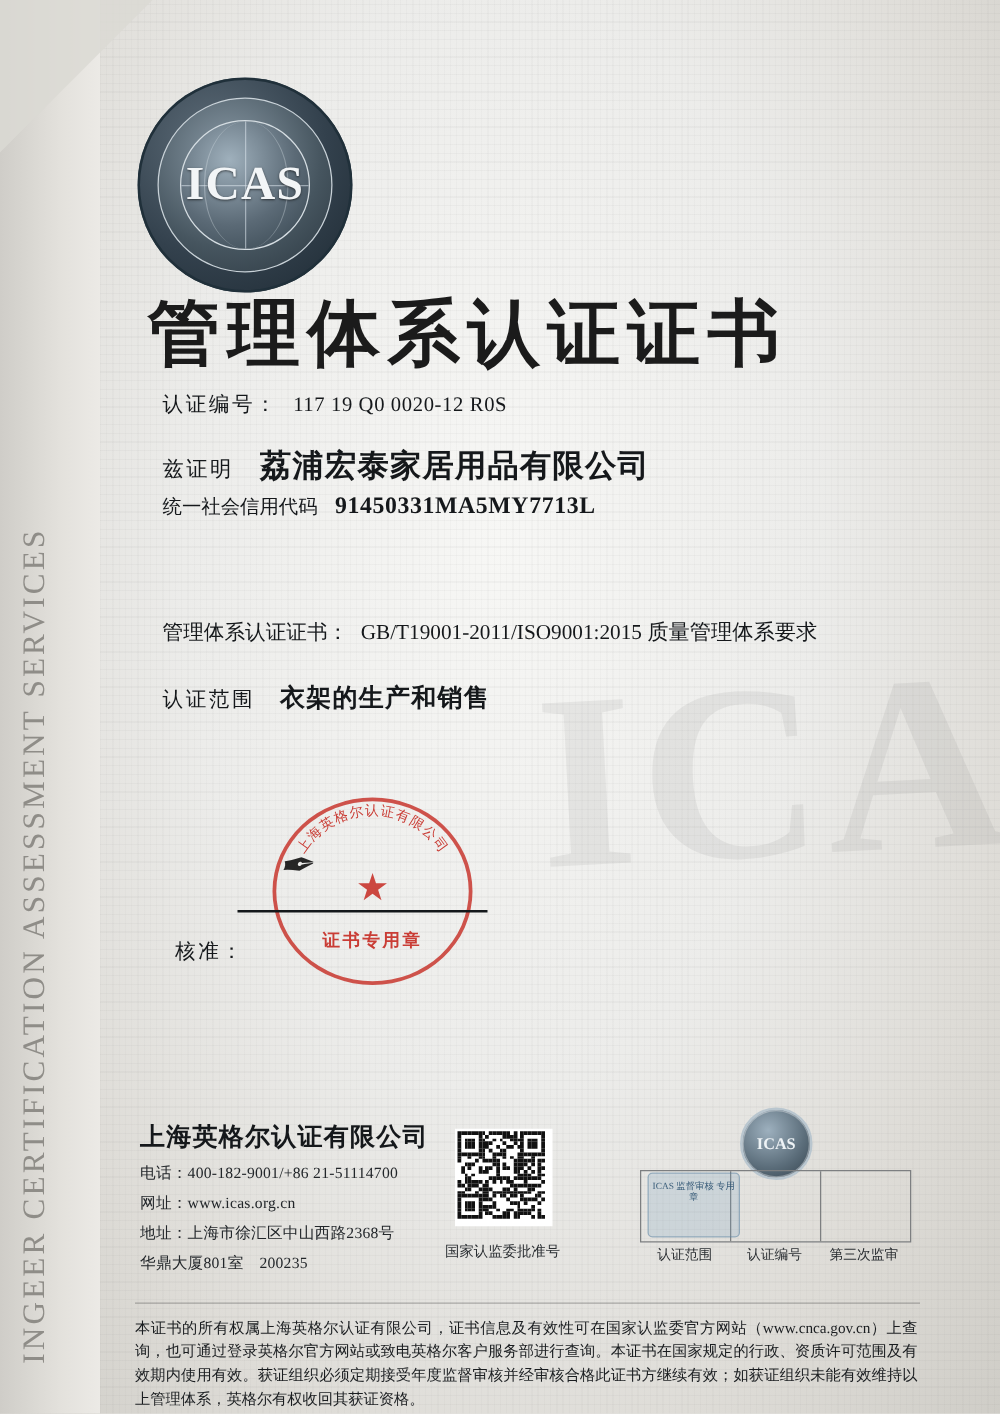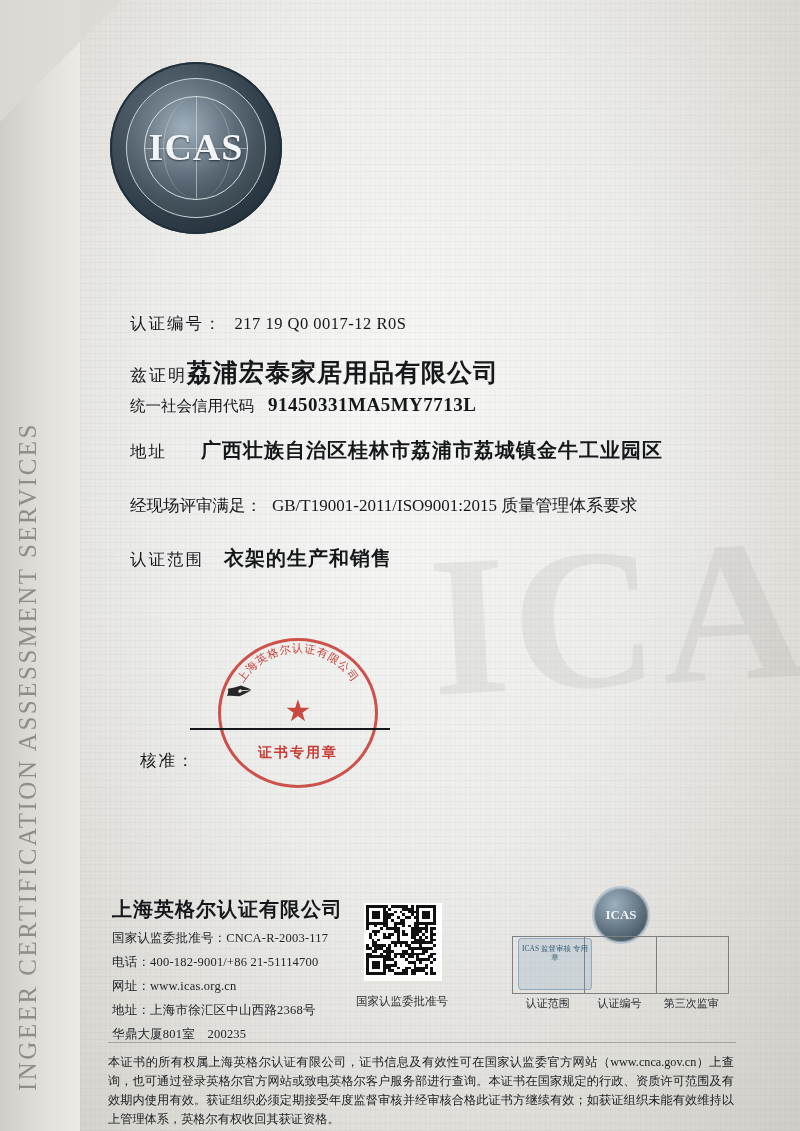--- a/index.html
+++ b/index.html
@@ -118,21 +118,21 @@
     white-space:nowrap;
   }
   .row{position:absolute;font-family:"Liberation Serif", serif;color:#15181b;white-space:nowrap;}
 
   .r-certno{left:130px;top:313px;font-size:16.5px;letter-spacing:.5px;}
   .r-certno .lbl{letter-spacing:2px;font-family:Liberation Serif, serif;}
   .r-certno .val{margin-left:12px;}
 
   .r-company{left:130px;top:356px;font-size:17px;}
   .r-company .lbl{letter-spacing:2px;}
-  .r-company .val{font-size:25px;font-weight:bold;margin-left:0;letter-spacing:1px;}
+  .r-company .val{font-size:25px;font-weight:bold;margin-left:21px;letter-spacing:1px;}
 
   .r-credit{left:130px;top:394px;font-size:15.5px;}
   .r-credit .val{font-size:19px;font-weight:bold;margin-left:14px;letter-spacing:.5px;}
 
   .r-addr{left:130px;top:437px;font-size:16.5px;}
   .r-addr .lbl{letter-spacing:2px;}
   .r-addr .val{font-size:20px;font-weight:bold;margin-left:34px;letter-spacing:1px;}
 
   .r-std{left:130px;top:494px;font-size:16.5px;}
   .r-std .val{margin-left:10px;font-size:17px;}
@@ -267,39 +267,37 @@
     <svg class="arc" width="172" height="172" viewBox="0 0 172 172">
       <defs>
         <path id="arcTop" d="M 20,86 A 66,66 0 0 1 152,86"></path>
         <path id="arcBot" d="M 26,86 A 60,60 0 0 0 146,86"></path>
       </defs>
       <text><textPath href="#arcTop" startOffset="50%" text-anchor="middle">INGEER CERTIFICATION</textPath></text>
       <text><textPath href="#arcBot" startOffset="50%" text-anchor="middle">ASSESSMENT SERVICES</textPath></text>
     </svg>
   </div>
 
+  <div class="title">管理体系认证证书</div>
 
   <div class="row r-certno">
-    <span class="lbl">认证编号：</span><span class="val">217 19 Q0 0017-12 R0S</span>
+    <span class="lbl">认证编号：</span><span class="val">117 19 Q0 0020-12 R0S</span>
   </div>
 
   <div class="row r-company">
     <span class="lbl">兹证明</span><span class="val">荔浦宏泰家居用品有限公司</span>
   </div>
 
   <div class="row r-credit">
     <span class="lbl">统一社会信用代码</span><span class="val">91450331MA5MY7713L</span>
   </div>
 
-  <div class="row r-addr">
-    <span class="lbl">地址</span><span class="val">广西壮族自治区桂林市荔浦市荔城镇金牛工业园区</span>
-  </div>
 
   <div class="row r-std">
-    <span class="lbl">经现场评审满足：</span><span class="val">GB/T19001-2011/ISO9001:2015 质量管理体系要求</span>
+    <span class="lbl">管理体系认证证书：</span><span class="val">GB/T19001-2011/ISO9001:2015 质量管理体系要求</span>
   </div>
 
   <div class="row r-scope">
     <span class="lbl">认证范围</span><span class="val">衣架的生产和销售</span>
   </div>
 
   <div class="row r-approve">核准：</div>
 
   <div class="stamp">
     <div class="circ"></div>
@@ -311,21 +309,20 @@
       <text><textPath href="#stampArc" startOffset="50%" text-anchor="middle">上海英格尔认证有限公司</textPath></text>
     </svg>
     <div class="btm">证书专用章</div>
   </div>
   <div class="signature">✒︎</div>
   <div class="sigline"></div>
 
 
   <div class="footer-org">
     <div class="name">上海英格尔认证有限公司</div>
-    <div class="line">国家认监委批准号：CNCA-R-2003-117</div>
     <div class="line">电话：400-182-9001/+86 21-51114700</div>
     <div class="line">网址：www.icas.org.cn</div>
     <div class="line">地址：上海市徐汇区中山西路2368号</div>
     <div class="line">华鼎大厦801室　200235</div>
   </div>
 
   <div class="qr">
     <div class="cells" id="qrcells">
         <i style="position:absolute;left:0px;top:0px;width:2.8px;height:2.8px;background:#111;"></i>
         <i style="position:absolute;left:2.8px;top:0px;width:2.8px;height:2.8px;background:#111;"></i>

